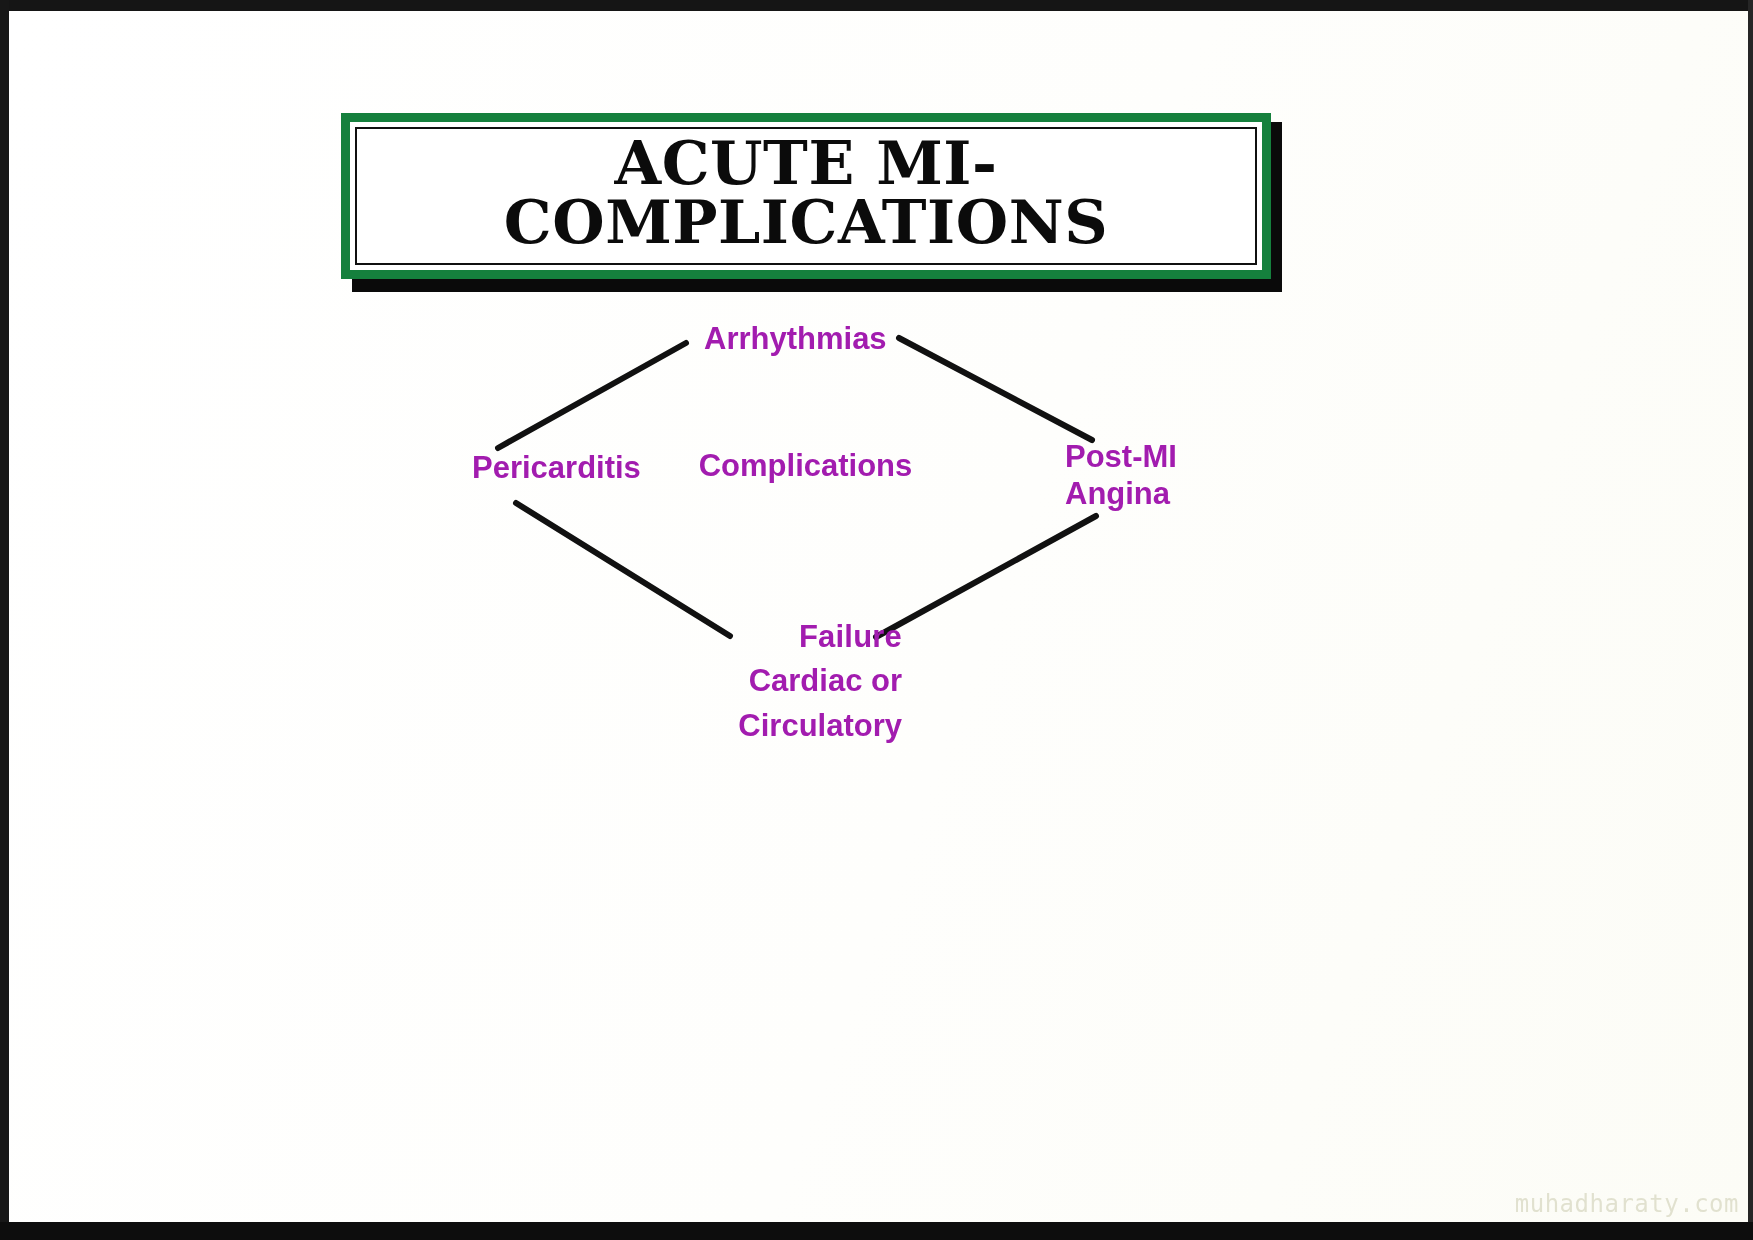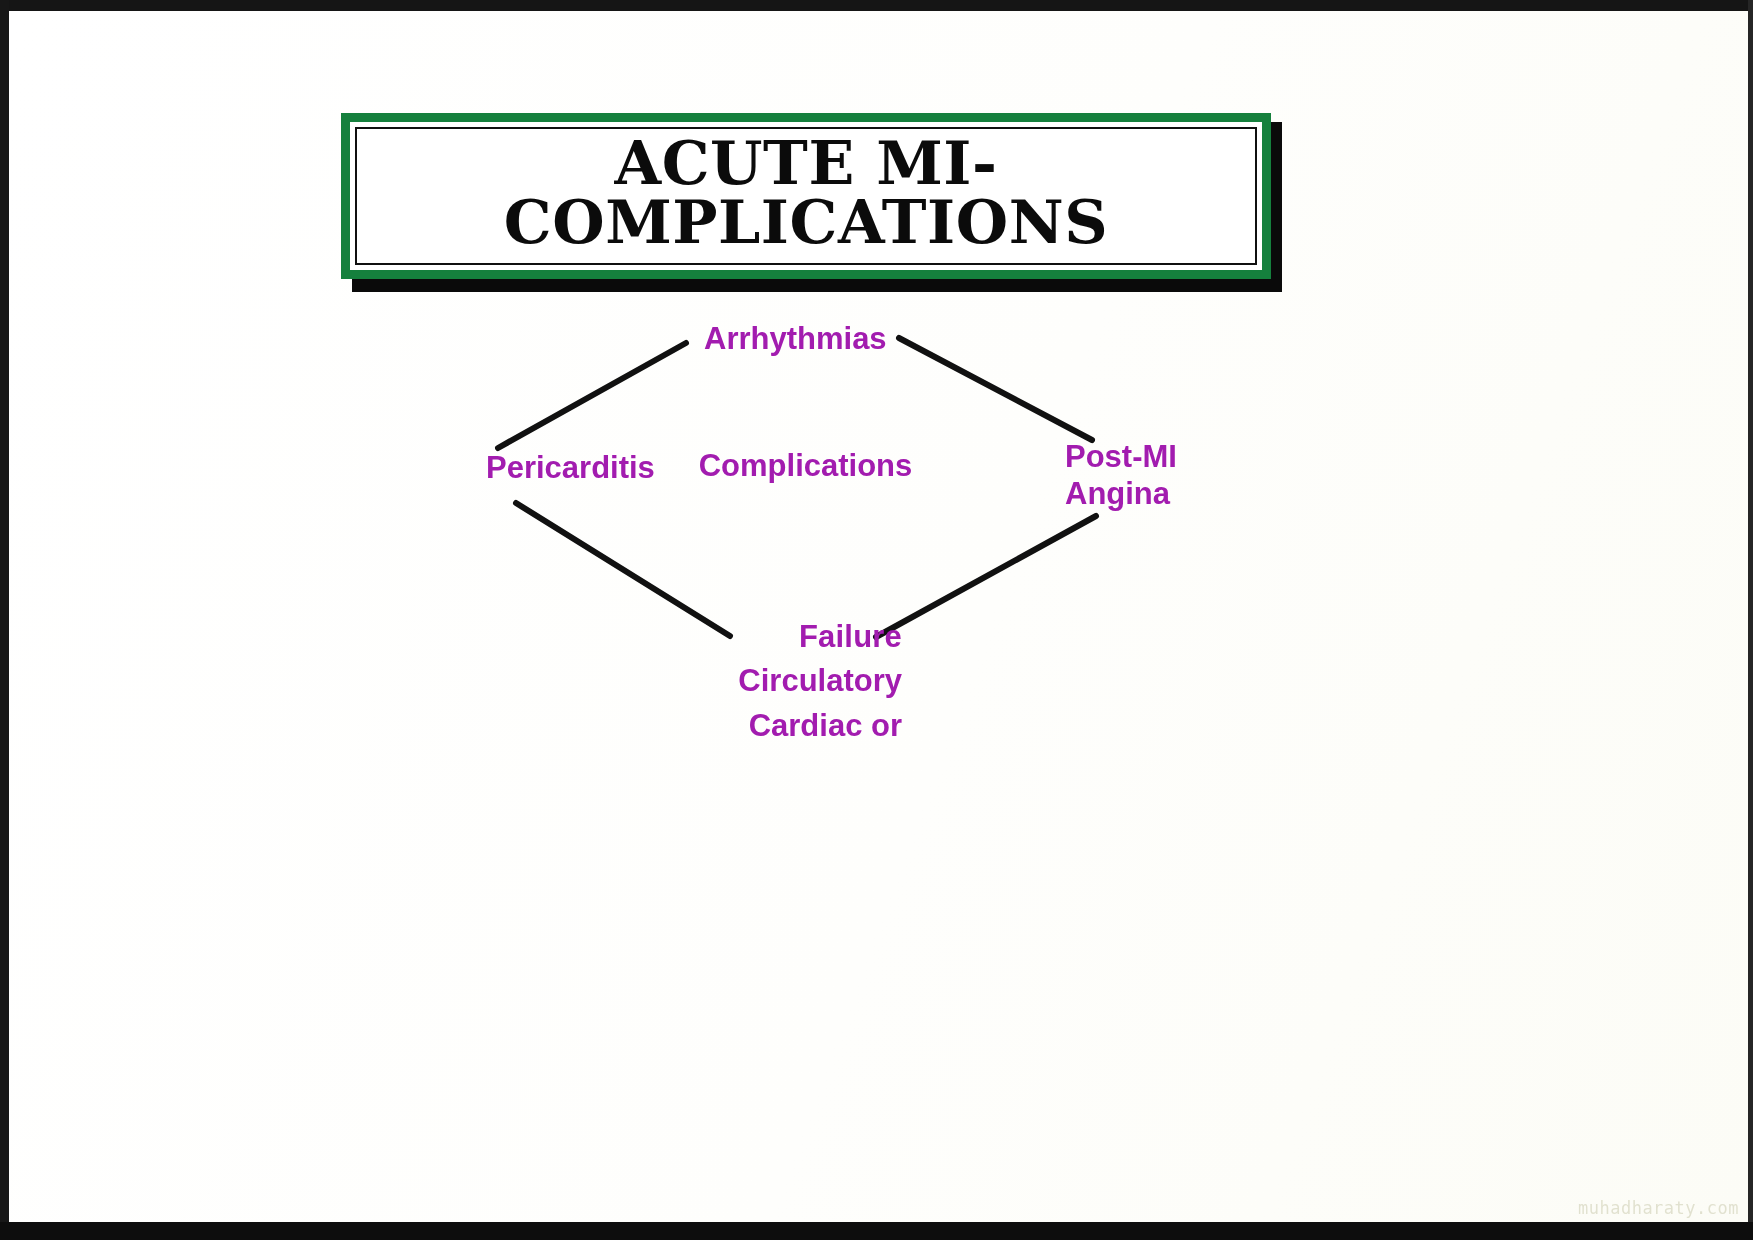--- a/index.html
+++ b/index.html
@@ -123,21 +123,21 @@
     color: #a21caf;
     font-size: 31px;
     line-height: 1.40;
     white-space: nowrap;
   }
   .node-arrhythmias {
     left: 284px;
     top: 17px;
   }
   .node-pericarditis {
-    left: 66px;
+    left: 52px;
     top: 146px;
   }
   .node-mechanical {
     left: 268px;
     top: 144px;
     text-align: center;
     width: 235px;
   }
   .node-postmi {
     left: 645px;
@@ -153,21 +153,21 @@
     line-height: 1.43;
   }
   .node-failure .l1 { letter-spacing: 0.2px; }
 
   
   .watermark {
     position: absolute;
     right: 14px;
     bottom: 22px;
     font-family: "DejaVu Sans Mono", "Liberation Mono", monospace;
-    font-size: 17px;
+    font-size: 24px;
     color: #ddddc9;
     letter-spacing: 0.5px;
     opacity: 0.85;
   }
 </style>
 </head>
 <body>
 
 <div id="page">
 
@@ -207,21 +207,21 @@
       <div>Complications</div>
     </div>
 
     <div class="node node-postmi">
       <div>Post-MI</div>
       <div>Angina</div>
     </div>
 
     <div class="node node-failure">
       <div class="l1">Failure</div>
+      <div>Cardiac   or</div>
       <div>Circulatory</div>
-      <div>Cardiac   or</div>
     </div>
 
   </div>
 
   <div class="watermark">muhadharaty.com</div>
 
 </div>
 
 </body></html>

